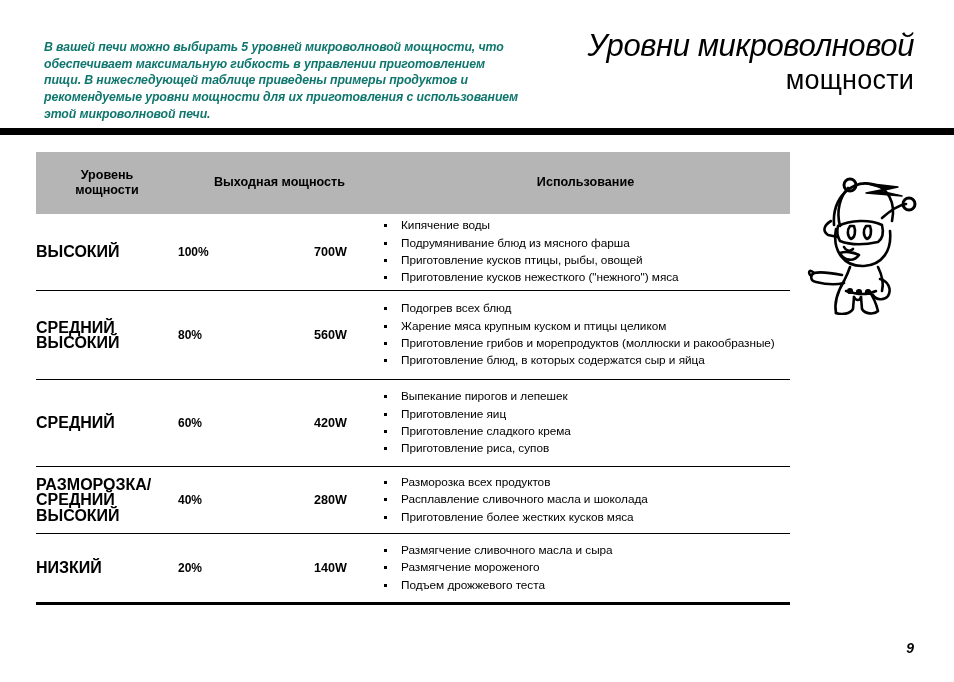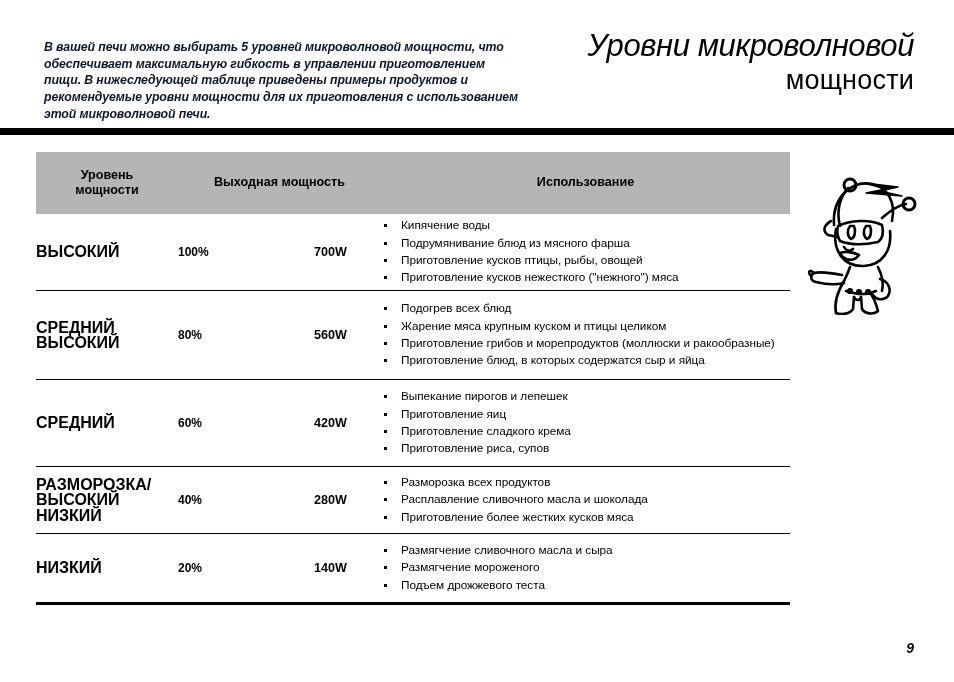--- a/index.html
+++ b/index.html
@@ -29,21 +29,21 @@
     position: absolute;
     left: 44px;
     top: 27px;
     width: 478px;
     font-style: italic;
     font-weight: bold;
     font-size: 12.3px;
     line-height: 16.6px;
     letter-spacing: -0.1px;
     text-align: left;
-    color: #0f172a;
+    color: #0f766e;
   }
 
   #title-block {
     position: absolute;
     right: 40px;
     top: 28px;
     width: 430px;
     text-align: right;
   }
   #title-line-1 {
@@ -272,21 +272,21 @@
           <li>Приготовление яиц</li>
           <li>Приготовление сладкого крема</li>
           <li>Приготовление риса, супов</li>
         </ul>
       </td>
     </tr>
 
     <tr class="r3">
       <td class="cell-level">
         <div>РАЗМОРОЗКА/</div>
-        <div>ВЫСОКИЙ НИЗКИЙ</div>
+        <div>СРЕДНИЙ ВЫСОКИЙ</div>
       </td>
       <td class="cell-pct">40%</td>
       <td class="cell-watt">280W</td>
       <td class="cell-use">
         <ul class="use-list">
           <li>Разморозка всех продуктов</li>
           <li>Расплавление сливочного масла и шоколада</li>
           <li>Приготовление более жестких кусков мяса</li>
         </ul>
       </td>

